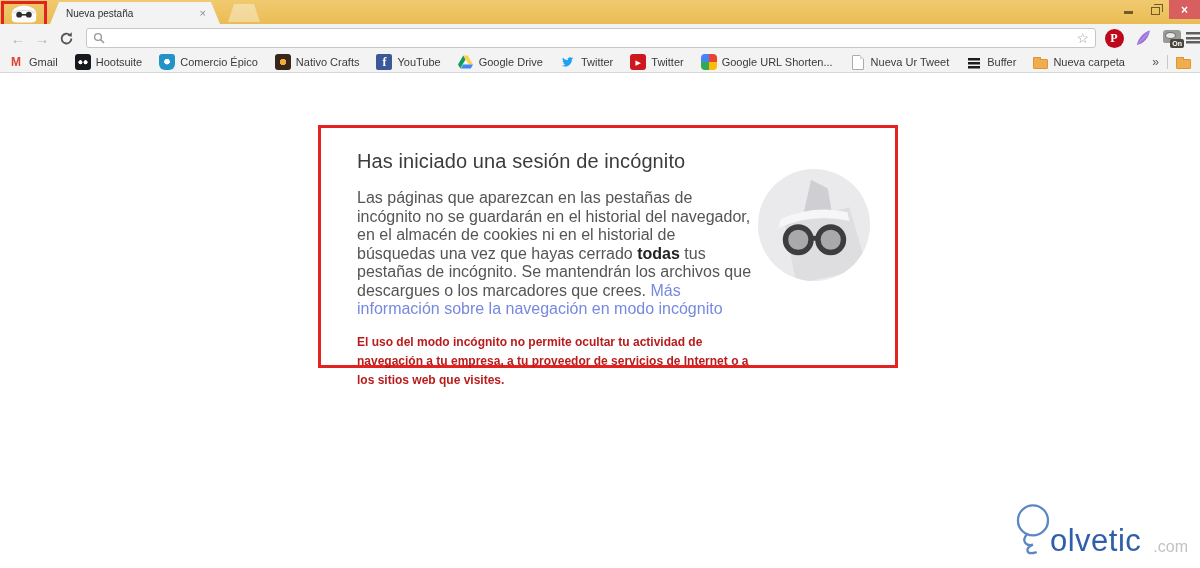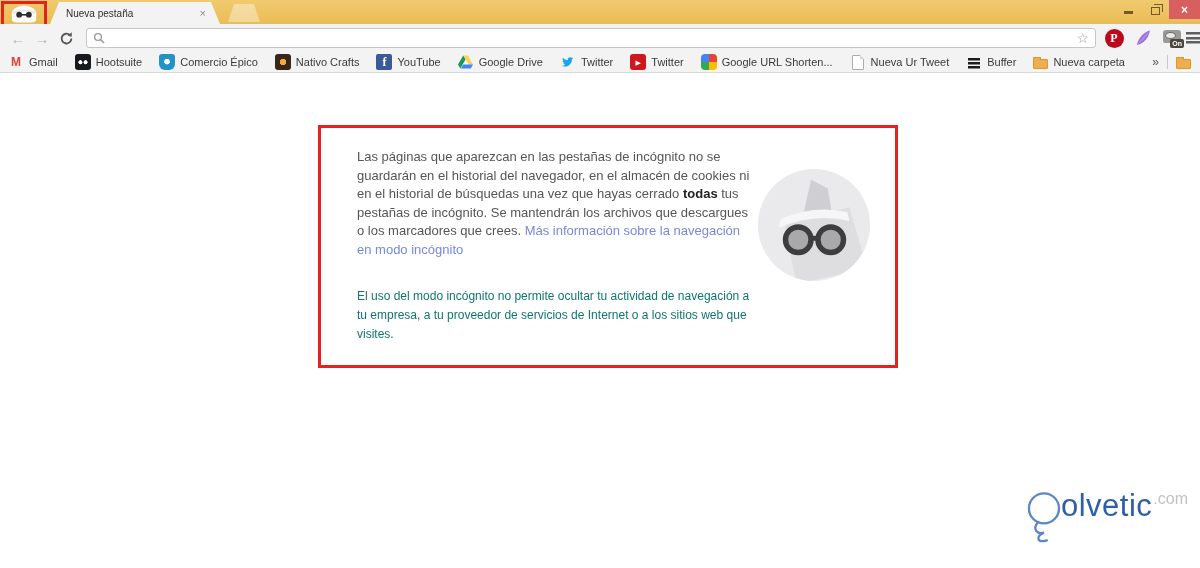--- a/index.html
+++ b/index.html
@@ -57,30 +57,30 @@
   .fav-folder{position:relative;width:15px;height:10px;background:#f0ad4e;border:1px solid #d89836;border-radius:1px;margin-top:4px}
   .fav-folder::before{content:'';position:absolute;top:-3px;left:-1px;width:6px;height:2px;background:#f0ad4e;border:1px solid #d89836;border-bottom:none;border-radius:1px 1px 0 0}
   .bm-chevron{margin-left:auto;font-size:12px;color:#555;padding:0 8px;cursor:pointer;flex:none}
   .bm-sep{width:1px;height:14px;background:#c9c9c9;margin-right:8px;flex:none}
   .bm.other{margin-right:0}
 
   
   .inc-box{position:absolute;left:318px;top:125px;width:580px;height:243px;border:3px solid #e32222;background:#fff;padding:20px 22px 0 36px;display:flex}
   .inc-text{width:398px;flex:none}
   .inc-title{font-size:20px;font-weight:normal;color:#3c3c3c;margin:2px 0 16px;letter-spacing:.1px}
-  .inc-p{font-size:13px;line-height:18.5px;color:#555}
+  .inc-p{font-size:16px;line-height:18.5px;color:#555}
   .inc-p b{color:#222}
   .inc-link{color:#7688e0;text-decoration:none;cursor:pointer}
-  .inc-warning{margin-top:28px;font-size:12px;line-height:19px;font-weight:normal;color:#0f766e}
+  .inc-warning{margin-top:14px;font-size:12px;line-height:19px;font-weight:bold;color:#b91c1c}
   .inc-iconwrap{flex:1;display:flex;align-items:flex-start;justify-content:center;padding-top:18px}
 
   
-  .logo{position:absolute;right:12px;bottom:16px;display:flex;}
+  .logo{position:absolute;right:12px;bottom:4px;display:flex;align-items:flex-end}
   .logo-text{font-size:31px;color:#2f5fa8;letter-spacing:.5px;margin-left:-8px;line-height:1;padding-bottom:8px}
-  .logo-suffix{font-size:16px;color:#c2c2c2;padding-bottom:8px;margin-left:1px}
+  .logo-suffix{font-size:16px;color:#c2c2c2;padding-bottom:8px;margin-left:12px}
 </style>
 </head>
 <body>
 
 <div class="tabstrip">
   <div class="spy-btn">
     <svg width="38" height="21" viewBox="0 0 40 26">
       <path d="M5 18 Q3 8 12 5 Q20 1 28 5 Q37 8 35 18 Q36 24 30 24 L10 24 Q4 24 5 18 Z" fill="#fbfbfb"></path>
       <path d="M6 12 Q20 6 34 12" stroke="#e4e4e4" stroke-width="2" fill="none"></path>
       <circle cx="14" cy="14.5" r="3.6" fill="#2d2d2d"></circle>
@@ -205,20 +205,21 @@
   <span class="bm-chevron">»</span>
   <span class="bm-sep"></span>
   <span class="bm other">
     <span class="fav fav-folder"></span>
 
   </span>
 </div>
 
 <div class="inc-box">
   <div class="inc-text">
+    <h1 class="inc-title">Has iniciado una sesión de incógnito</h1>
     <p class="inc-p"><span>Las páginas que aparezcan en las pestañas de incógnito no se guardarán en el historial del navegador, en el almacén de cookies ni en el historial de búsquedas una vez que hayas cerrado </span><b>todas</b><span> tus pestañas de incógnito. Se mantendrán los archivos que descargues o los marcadores que crees. </span><a class="inc-link">Más información sobre la navegación en modo incógnito</a></p>
     <p class="inc-warning">El uso del modo incógnito no permite ocultar tu actividad de navegación a tu empresa, a tu proveedor de servicios de Internet o a los sitios web que visites.</p>
   </div>
   <div class="inc-iconwrap">
     <svg width="118" height="118" viewBox="0 0 120 120">
       <defs>
           <clipPath id="cclip">
             <circle cx="60" cy="60" r="57"></circle>
           </clipPath>
         </defs>

